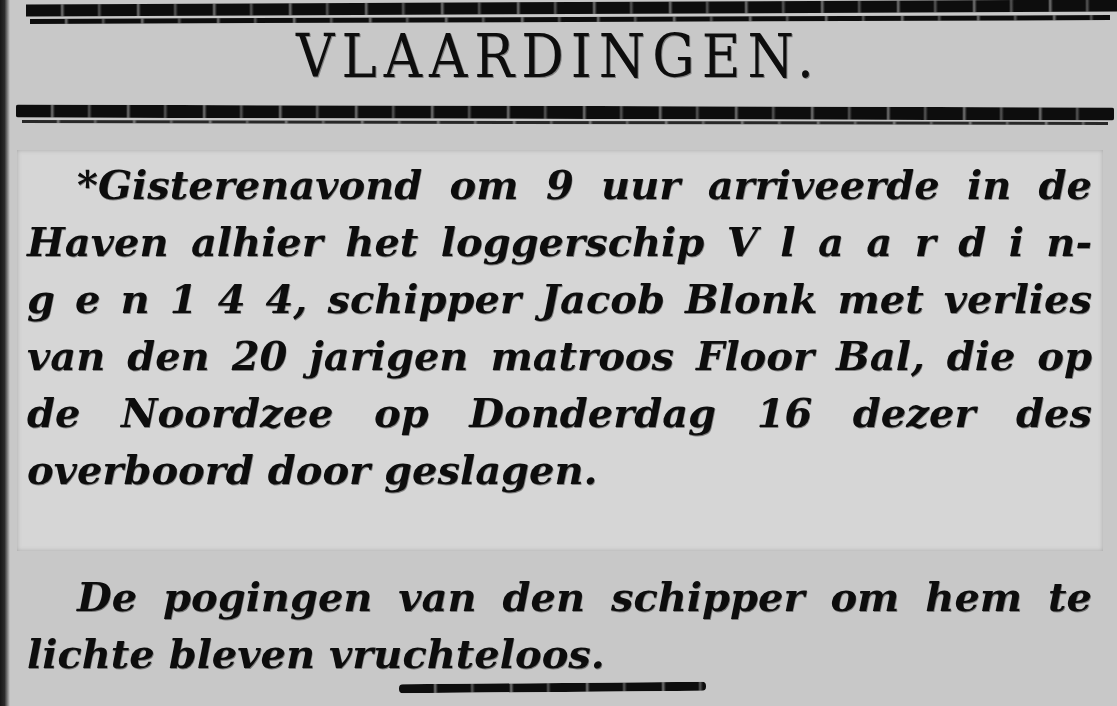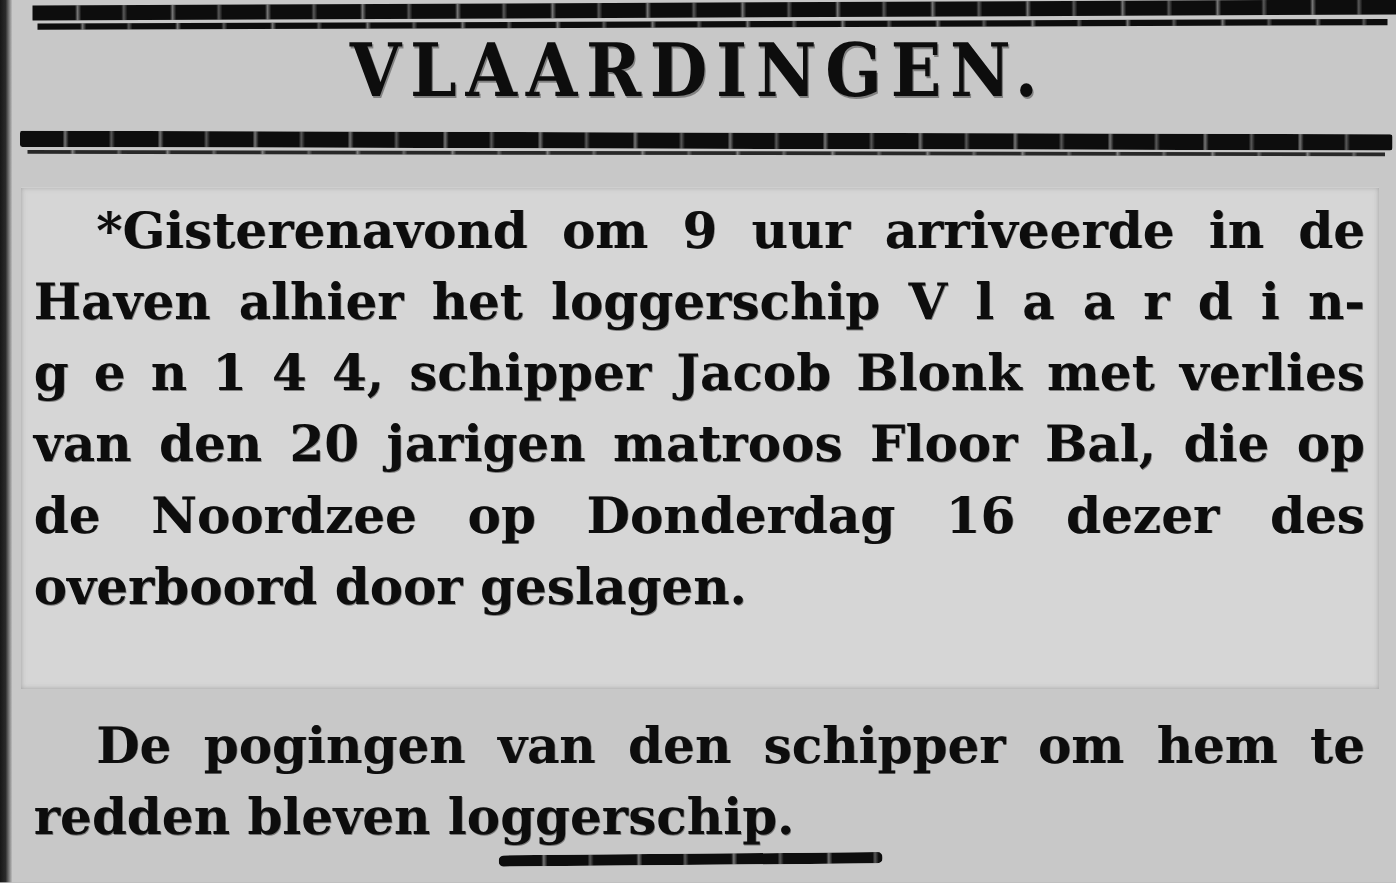--- a/index.html
+++ b/index.html
@@ -50,36 +50,37 @@
     left: 399px; top: 683px; width: 307px; height: 9px;
     transform: rotate(-0.5deg); border-radius: 4px;
   }
   
   .masthead {
     position: absolute;
     left: 0; top: 22px;
     width: 100%;
     text-align: center;
     font-size: 59px;
-    font-weight: 700;
+    font-weight: 400;
     letter-spacing: 7px;
     color: var(--ink);
     text-shadow: 1px 1px 0 rgba(0,0,0,.35);
     font-stretch: condensed;
   }
   
   .para {
     position: absolute;
     left: 17px;
     width: 1086px;
     padding: 0 11px 0 10px;
     color: var(--ink);
     font-size: 40px;
     font-weight: 700;
     line-height: 57px;
+    font-style: italic;
   }
   .para-1 {
     top: 150px;
     height: 401px;
     padding-top: 6px;
     background: var(--highlight-bg);
     box-shadow: 0 0 4px rgba(120,120,120,.5) inset;
   }
   .para-2 { top: 564px; padding-top: 4px; }
   .line {
@@ -110,18 +111,18 @@
     <div class="line indent">*Gisterenavond om 9 uur arriveerde in de</div>
     <div class="line">Haven alhier het loggerschip V l a a r d i n-</div>
     <div class="line">g e n 1 4 4, schipper Jacob Blonk met verlies</div>
     <div class="line">van den 20 jarigen matroos Floor Bal, die op</div>
     <div class="line">de Noordzee op Donderdag 16 dezer des</div>
     <div class="line last">overboord door geslagen.</div>
   </div>
 
   <div class="para para-2">
     <div class="line indent">De pogingen van den schipper om hem te</div>
-    <div class="line last">redden bleven loggerschip.</div>
+    <div class="line last">lichte bleven vruchteloos.</div>
   </div>
 
   <div class="rule grunge rule-end"></div>
 
 </div>
 
 </body></html>

